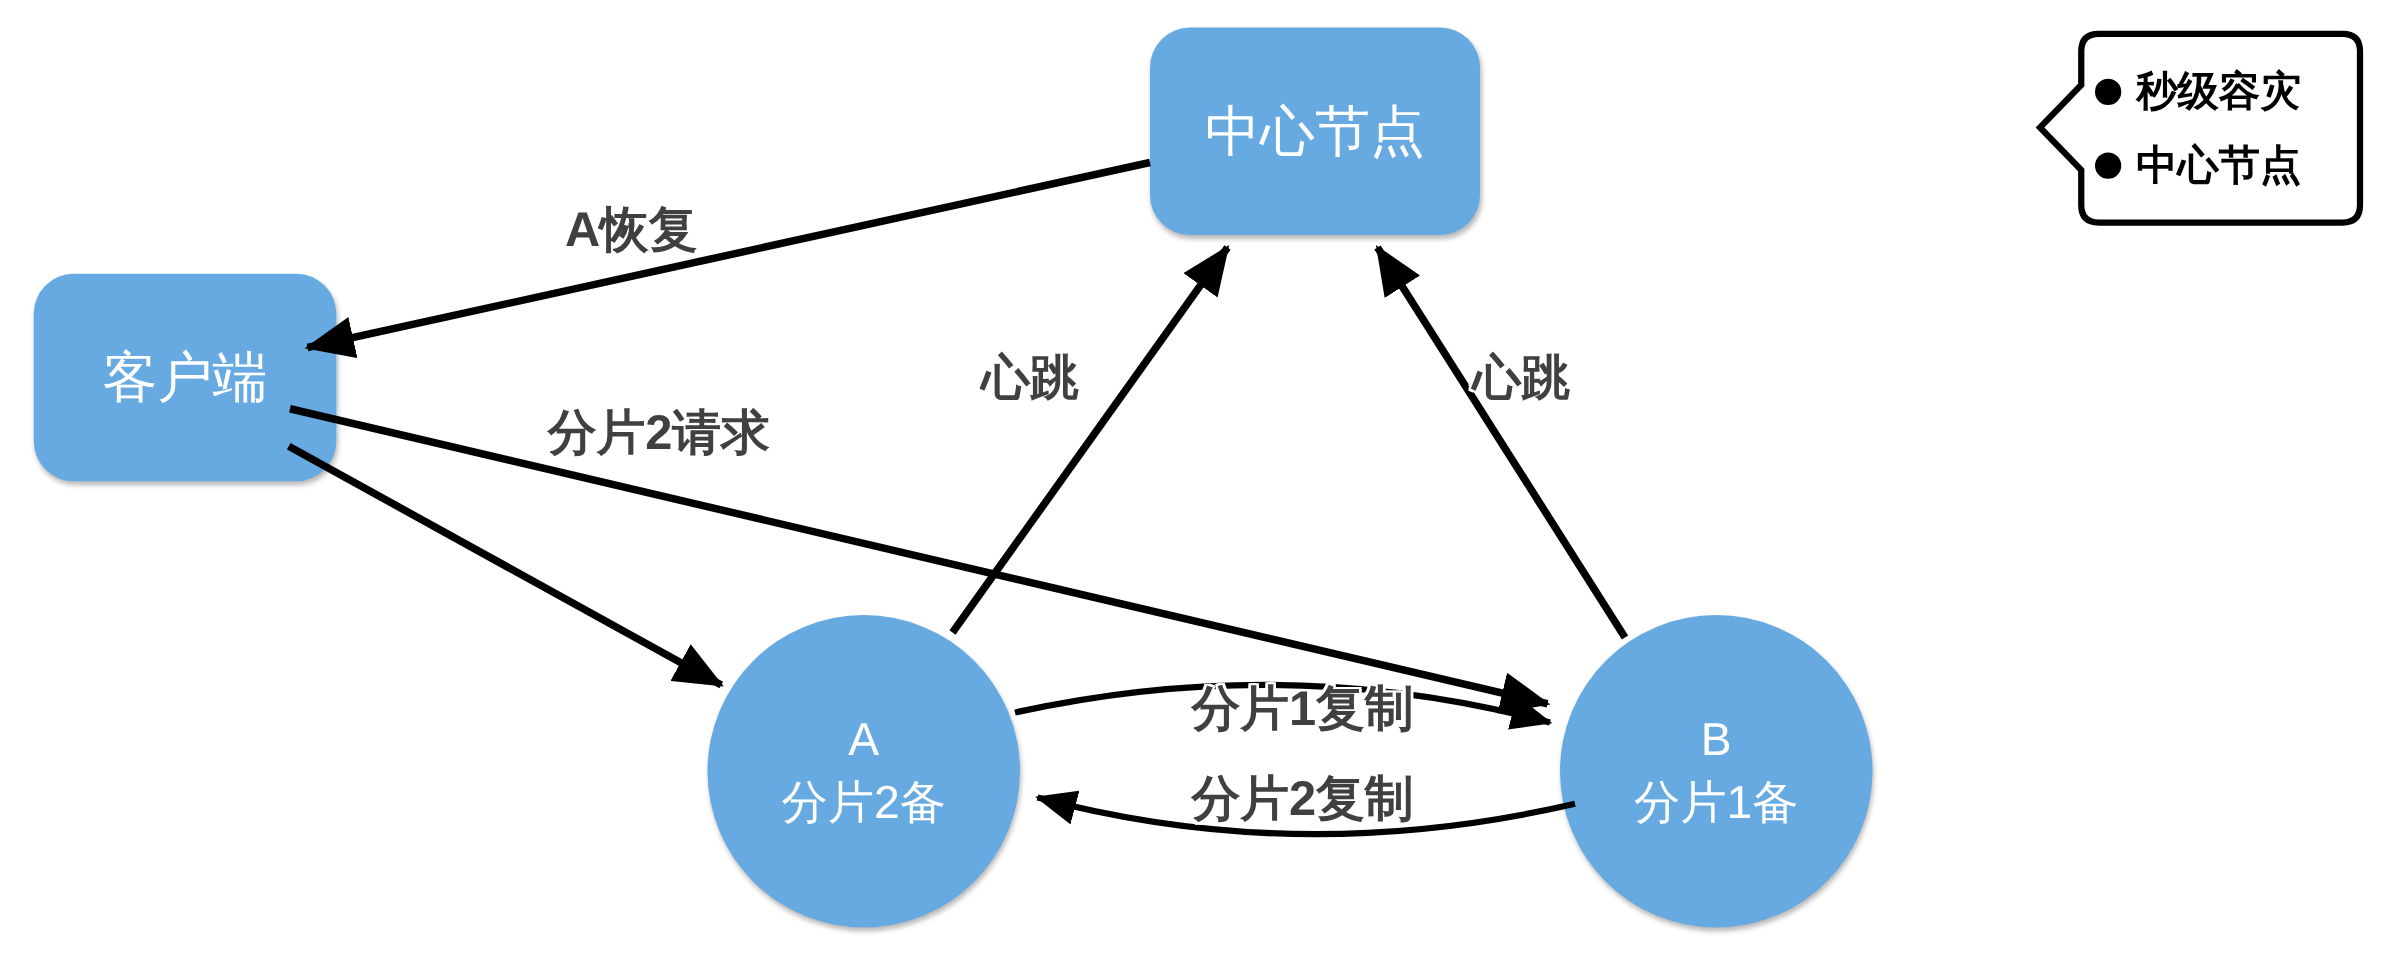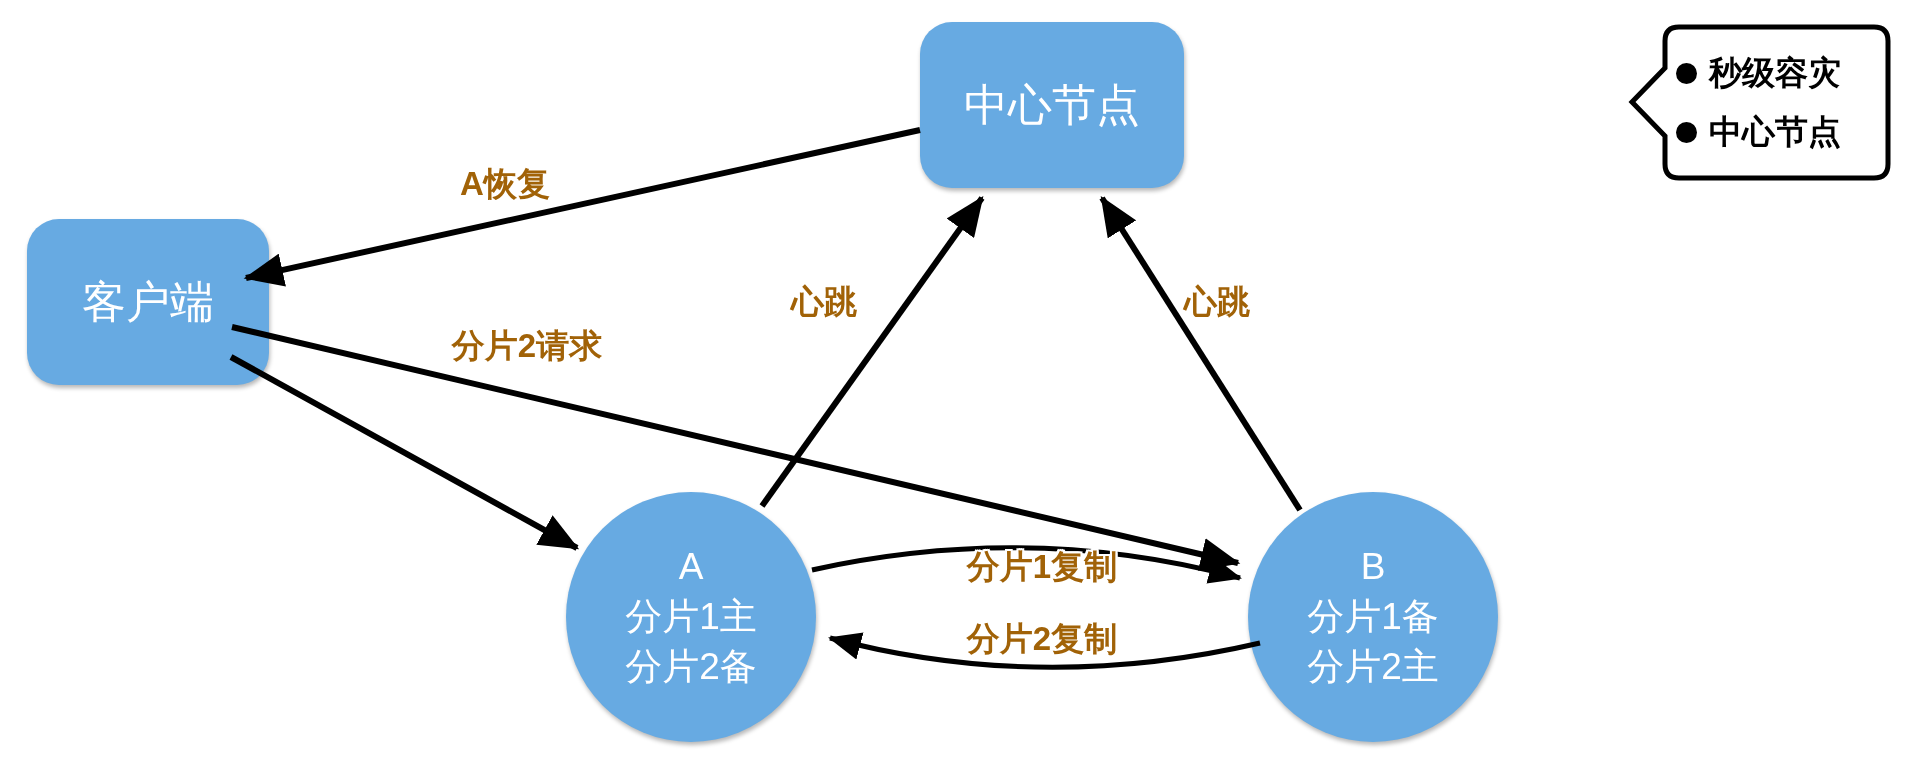--- a/index.html
+++ b/index.html
@@ -44,23 +44,23 @@
   #edge-layer {
     position: absolute;
     left: 0; top: 0;
     width: 1920px; height: 769px;
     z-index: 2;
     pointer-events: none;
   }
   .elabel {
     position: absolute;
     transform: translate(-50%, -50%);
-    font-size: 33px;
+    font-size: 39px;
     font-weight: bold;
-    color: #a16207;
+    color: #404040;
     white-space: nowrap;
     z-index: 3;
     text-shadow:
       -2px -2px 0 #fff, 2px -2px 0 #fff,
       -2px  2px 0 #fff, 2px  2px 0 #fff,
       0 -2px 0 #fff, 0 2px 0 #fff,
       -2px 0 0 #fff, 2px 0 0 #fff;
   }
   #label-a-recover       { left: 505px;  top: 184px; }
   #label-shard2-request  { left: 527px;  top: 346px; }
@@ -105,28 +105,26 @@
   <div class="node rect" id="node-client">
     <span>客户端</span>
   </div>
 
   <div class="node rect" id="node-center">
     <span>中心节点</span>
   </div>
 
   <div class="node circle" id="node-a">
     <div>A</div>
-    <div>分片1主</div>
     <div>分片2备</div>
   </div>
 
   <div class="node circle" id="node-b">
     <div>B</div>
     <div>分片1备</div>
-    <div>分片2主</div>
   </div>
 
   <svg id="edge-layer" width="1920" height="769" viewBox="0 0 1920 769" xmlns="http://www.w3.org/2000/svg">
     <defs>
       <marker id="arrow" markerUnits="strokeWidth" markerWidth="7" markerHeight="5.6" refX="6.2" refY="2.8" orient="auto">
         <path d="M0,0 L6.6,2.8 L0,5.6 Z" fill="#000"></path>
       </marker>
     </defs>
 
     <line x1="920" y1="130" x2="246" y2="278" stroke="#000" stroke-width="6" marker-end="url(#arrow)"></line>

